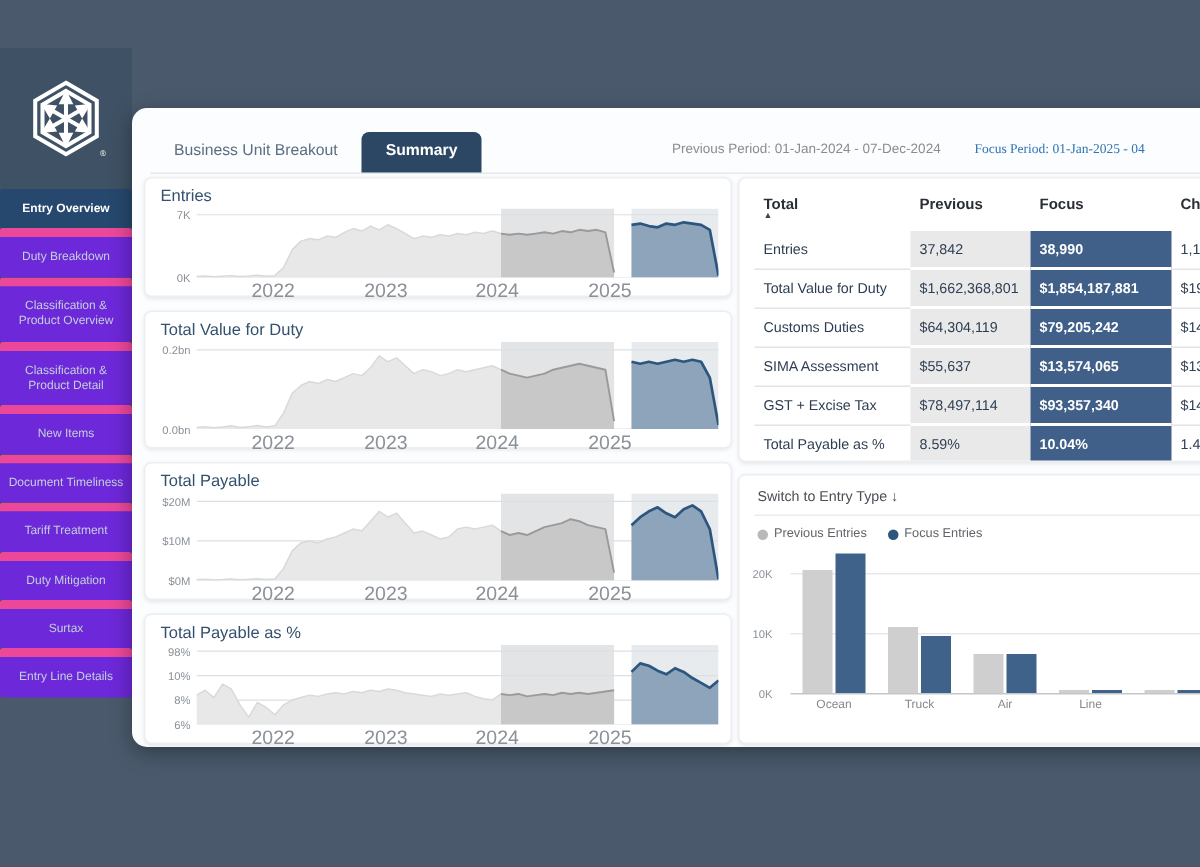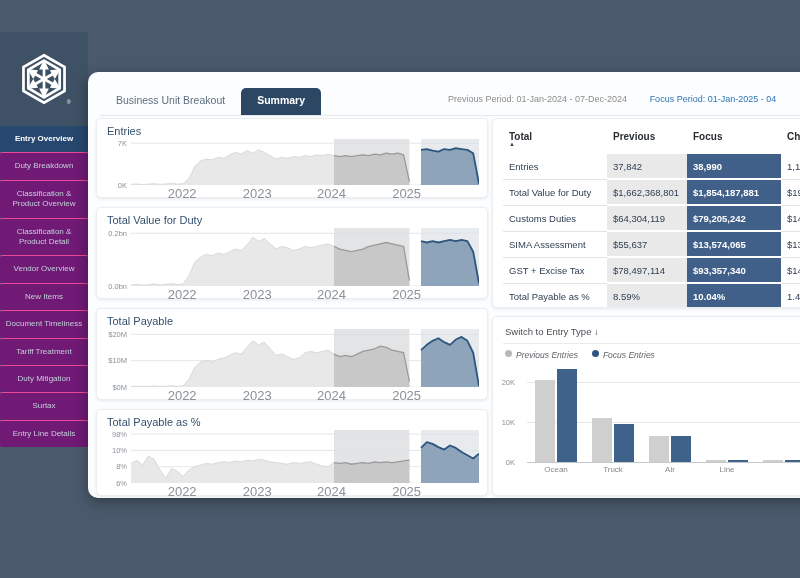--- a/index.html
+++ b/index.html
@@ -2,35 +2,35 @@
 <html><head>
 <meta charset="utf-8">
 <style>
   html,body{margin:0;padding:0;}
   .stage{position:relative;width:800px;height:578px;overflow:hidden;background:#4a5a6c;
          font-family:"Liberation Sans",sans-serif;}
   
   .sidebar{position:absolute;left:0;top:32px;width:88px;height:412px;background:#3f5164;}
   .logo{height:94px;display:flex;align-items:center;justify-content:center;}
   .nav{display:flex;flex-direction:column;}
-  .nav-item{background:#701a75;color:#c3cfdb;font-size:8px;text-align:center;
-            padding:8px 5px;border-top:1px solid #ec4899;border-radius:2px;
+  .nav-item{background:#6d28d9;color:#c3cfdb;font-size:8px;text-align:center;
+            padding:8px 5px;border-top:6px solid #ec4899;border-radius:2px;
             line-height:1.3;cursor:pointer;}
   .nav-item:first-child{border-top:none;}
   .nav-item.active{background:#26486e;color:#ffffff;font-weight:bold;}
   
   .dash{position:absolute;left:88px;top:72px;width:742px;height:426px;background:#fcfdfe;
         border-radius:10px 0 0 10px;box-shadow:0 4px 14px rgba(0,0,0,.35);}
   .tabstrip{position:absolute;left:12px;top:16px;right:12px;height:27px;
             border-bottom:1px solid #e5e8ec;display:flex;}
   .tab{padding:6px 16px 5px;font-size:10.5px;color:#5d6e80;cursor:pointer;white-space:nowrap;}
   .tab.active{background:#2b4764;color:#fff;border-radius:5px 5px 0 0;font-weight:bold;}
   .periods{position:absolute;top:6px;left:348px;font-size:9px;white-space:nowrap;}
   .prev-period{color:#8c8c8c;margin-right:20px;}
-  .focus-period{color:#2e75b6;}
+  .focus-period{color:#2e75b6;font-family:Liberation Serif, serif;}
   
   .left-col{position:absolute;left:8px;top:46px;width:392px;display:flex;
             flex-direction:column;gap:9px;}
   .panel{background:#fff;border:1px solid #eceff2;border-radius:5px;
          box-shadow:0 1px 3px rgba(0,0,0,.09);padding:5px 8px 2px;box-sizing:border-box;}
   .panel-title{font-size:11px;color:#33506e;margin:1px 0 2px 2px;}
   .chart-row{display:flex;}
   .ygutter{width:26px;position:relative;}
   .ylab{position:absolute;right:4px;font-size:7.5px;color:#8b9198;white-space:nowrap;}
   .plot{flex:1;position:relative;}
@@ -48,21 +48,21 @@
   .gc{font-size:9.5px;padding:7px 8px 6px 6px;color:#2e3e52;white-space:nowrap;}
   .bline{border-bottom:1px solid #e4e4e4;}
   .prevc{background:#e9e9e9;border-bottom:2px solid #fff;}
   .focusc{background:#406089;color:#fff;font-weight:bold;border-bottom:2px solid #fff;}
   .sort{font-size:6px;color:#444;line-height:4px;}
   .bars-card{height:180px;padding:6px 10px 0 10px;overflow:hidden;}
   .switch-row{font-size:9.5px;color:#4a4f55;padding:3px 2px 6px;
               border-bottom:1px solid #ebebeb;cursor:pointer;}
   .legend{display:flex;gap:14px;padding:6px 2px 4px;font-size:8.5px;color:#606468;
           align-items:center;}
-  .legend-item{display:flex;align-items:flex-start;cursor:pointer;font-style:italic;}
+  .legend-item{display:flex;align-items:flex-end;cursor:pointer;}
   .dot{width:7px;height:7px;border-radius:50%;display:inline-block;margin-right:4px;}
   .bar-area{display:flex;margin-top:2px;}
   .bar-gutter{width:24px;position:relative;height:96px;}
   .blab{position:absolute;right:12px;font-size:7.5px;color:#8b9198;}
   .bar-plot{flex:1;position:relative;height:96px;}
   .gline{position:absolute;left:0;right:0;height:1px;background:#e6e8ea;}
   .gline.base{background:#c3c7cb;}
   .bgroup{position:absolute;bottom:0;display:flex;align-items:flex-end;gap:2px;}
   .bar{width:20px;cursor:pointer;}
   .bcat-row{position:relative;height:14px;margin-left:24px;}
@@ -95,21 +95,20 @@
             <polygon points="24,65 30,55 35,64"></polygon>
         </g>
         <text x="92" y="96" font-size="10" fill="#ffffff">®</text>
       </svg>
     </div>
     <nav class="nav" id="nav">
         <div class="nav-item active">Entry Overview</div>
         <div class="nav-item">Duty Breakdown</div>
         <div class="nav-item">Classification &amp; Product Overview</div>
         <div class="nav-item">Classification &amp; Product Detail</div>
-        <div class="nav-item">Vendor Overview</div>
         <div class="nav-item">New Items</div>
         <div class="nav-item">Document Timeliness</div>
         <div class="nav-item">Tariff Treatment</div>
         <div class="nav-item">Duty Mitigation</div>
         <div class="nav-item">Surtax</div>
         <div class="nav-item">Entry Line Details</div>
       </nav>
   </aside>
 
   <main class="dash">

